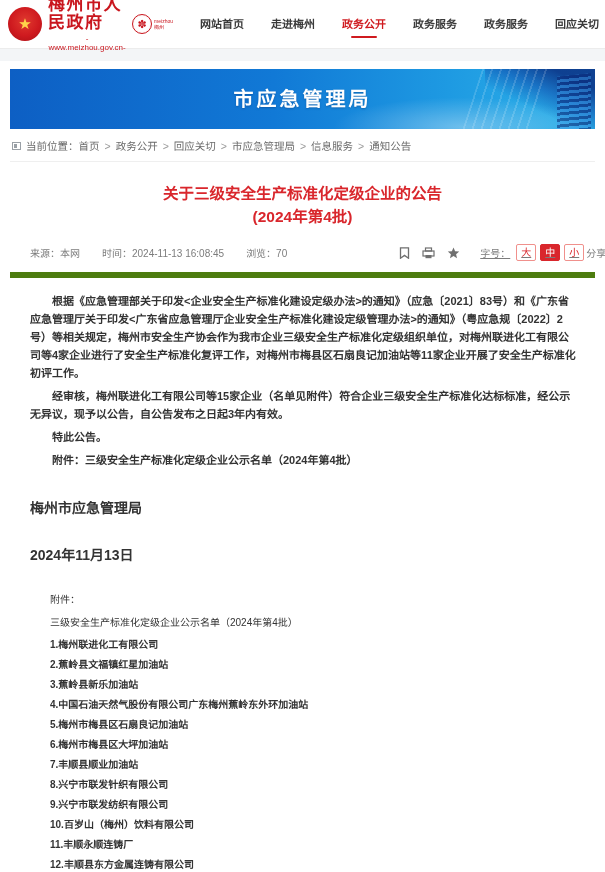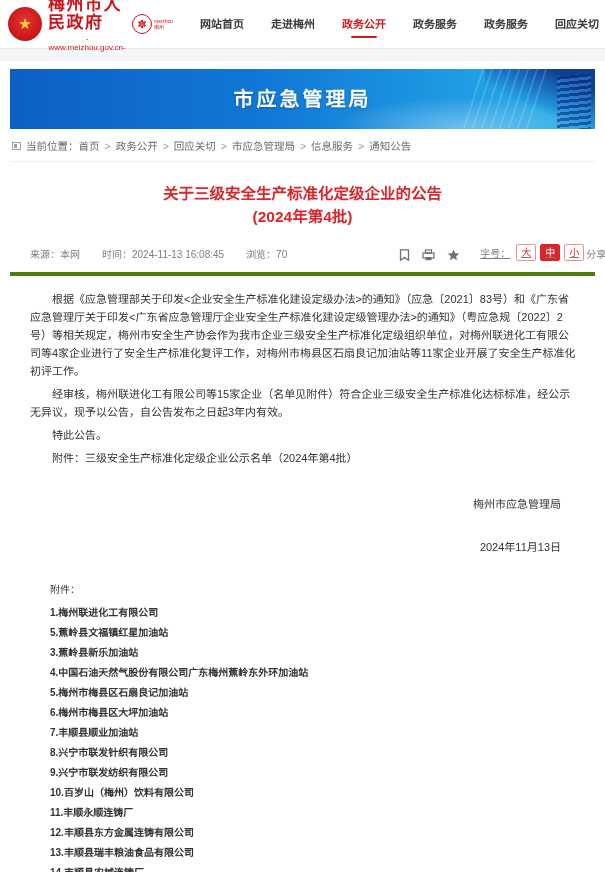--- a/index.html
+++ b/index.html
@@ -79,42 +79,42 @@
   }
   .crumb-icon {
     width:9px; height:8px; border:1px solid #9aa0a6; margin-right:5px; position:relative; flex:0 0 auto;
   }
   .crumb-icon::after { content:""; position:absolute; left:1px; top:1px; width:3px; height:4px; background:#9aa0a6; }
   .crumb-link { color:#6b6b6b; cursor:pointer; }
   .crumb-sep { margin:0 5px; color:#9a9a9a; }
   
   .article-title { text-align:center; color:#d9262c; font-weight:bold; font-size:15.5px; line-height:23px; margin-top:20px; }
   .meta-row {
-    display:flex; align-items:flex-end; padding:16px 18px 11px 20px;
-    font-size:10px; color:#7c7c7c; border-bottom:4px solid #4d7c0f;
+    display:flex; align-items:center; padding:16px 18px 11px 20px;
+    font-size:10px; color:#7c7c7c; border-bottom:6px solid #4d7c0f;
   }
   .meta-left { display:flex; }
   .meta-item { margin-right:22px; white-space:nowrap; }
   .meta-icons { display:flex; align-items:center; margin-left:84px; }
   .tool-icon { margin:0 6px; cursor:pointer; display:flex; align-items:center; }
   .tool-icon svg { display:block; }
   .fontsize-group { display:flex; align-items:center; margin-left:14px;text-decoration:underline; }
   .fs-label { margin-right:4px; white-space:nowrap; }
   .fs-btn {
     min-width:17px; padding:2px 4px; margin:0 2px; text-align:center;
     border:1px solid #f0908c; border-radius:2px; color:#d9262c; background:#fff;
     font-size:10px; cursor:pointer; line-height:11px;
   }
   .fs-btn.active { background:#d9262c; border-color:#d9262c; color:#fff; }
   .share-group { display:flex; align-items:center; margin-left:auto; }
   .share-label { margin-right:5px; white-space:nowrap; }
   
-  .article-body { padding:14px 18px 0 20px; }
+  .article-body { padding:14px 18px 0 20px;font-weight:bold; }
   .article-body p { font-size:11px; line-height:18px; text-indent:2em; color:#333; margin-bottom:5px; }
-  .signature { text-align:right; padding-right:16px; font-size:11px; color:#333; }
+  .signature { text-align:left; padding-right:16px; font-size:14px; color:#333; }
   .signature .org { margin-top:28px; }
   .signature .date { margin-top:27px; }
   .attachment { padding:0 18px 20px 20px; margin-top:26px; }
   .attachment p { font-size:10px; color:#333; text-indent:2em; line-height:20px; }
   .attachment .att-label { margin-bottom:3px; }
   .attachment .list-title { margin-bottom:2px; }
   .company-line { margin:0;font-weight:bold; }
 </style>
 </head>
 <body>
@@ -220,22 +220,23 @@
     <p>特此公告。</p>
     <p>附件：三级安全生产标准化定级企业公示名单（2024年第4批）</p>
     <div class="signature">
       <div class="org">梅州市应急管理局</div>
       <div class="date">2024年11月13日</div>
     </div>
   </div>
 
   <div class="attachment">
     <p class="att-label">附件：</p>
+    <p class="list-title">三级安全生产标准化定级企业公示名单（2024年第4批）</p>
     <p class="company-line">1.梅州联进化工有限公司</p>
-    <p class="company-line">5.蕉岭县文福镇红星加油站</p>
+    <p class="company-line">2.蕉岭县文福镇红星加油站</p>
     <p class="company-line">3.蕉岭县新乐加油站</p>
     <p class="company-line">4.中国石油天然气股份有限公司广东梅州蕉岭东外环加油站</p>
     <p class="company-line">5.梅州市梅县区石扇良记加油站</p>
     <p class="company-line">6.梅州市梅县区大坪加油站</p>
     <p class="company-line">7.丰顺县顺业加油站</p>
     <p class="company-line">8.兴宁市联发针织有限公司</p>
     <p class="company-line">9.兴宁市联发纺织有限公司</p>
     <p class="company-line">10.百岁山（梅州）饮料有限公司</p>
     <p class="company-line">11.丰顺永顺连铸厂</p>
     <p class="company-line">12.丰顺县东方金属连铸有限公司</p>

